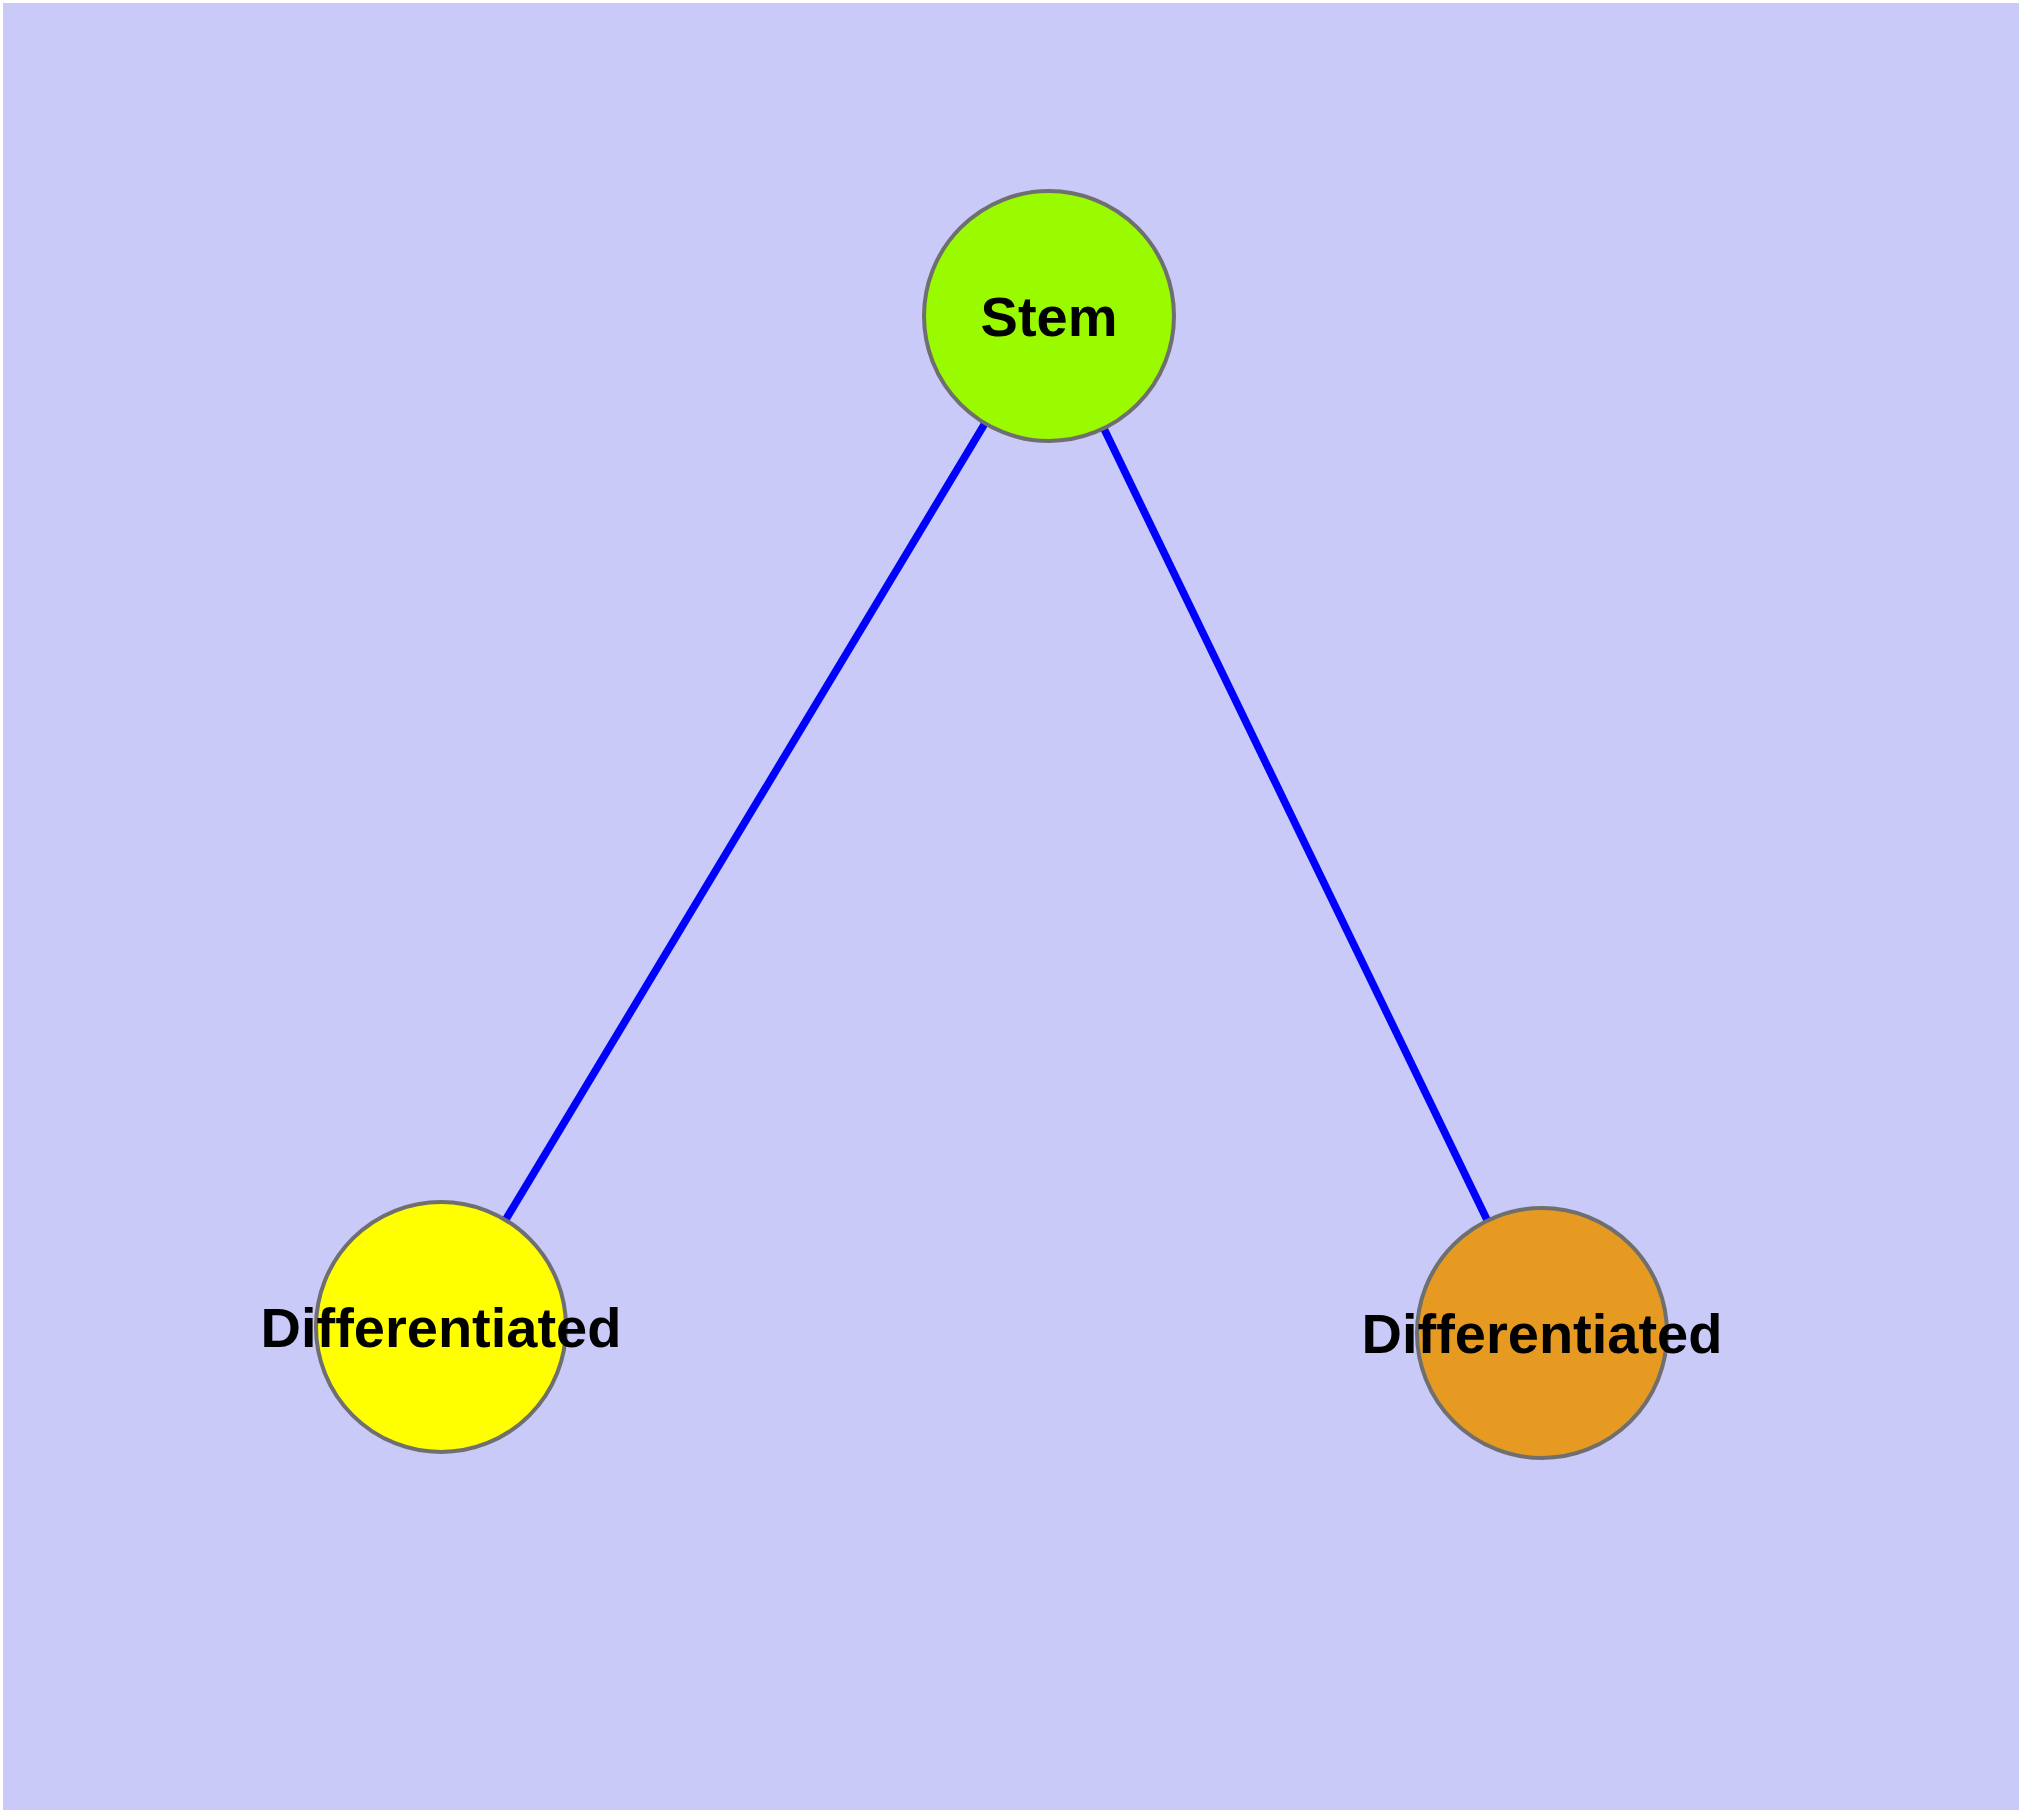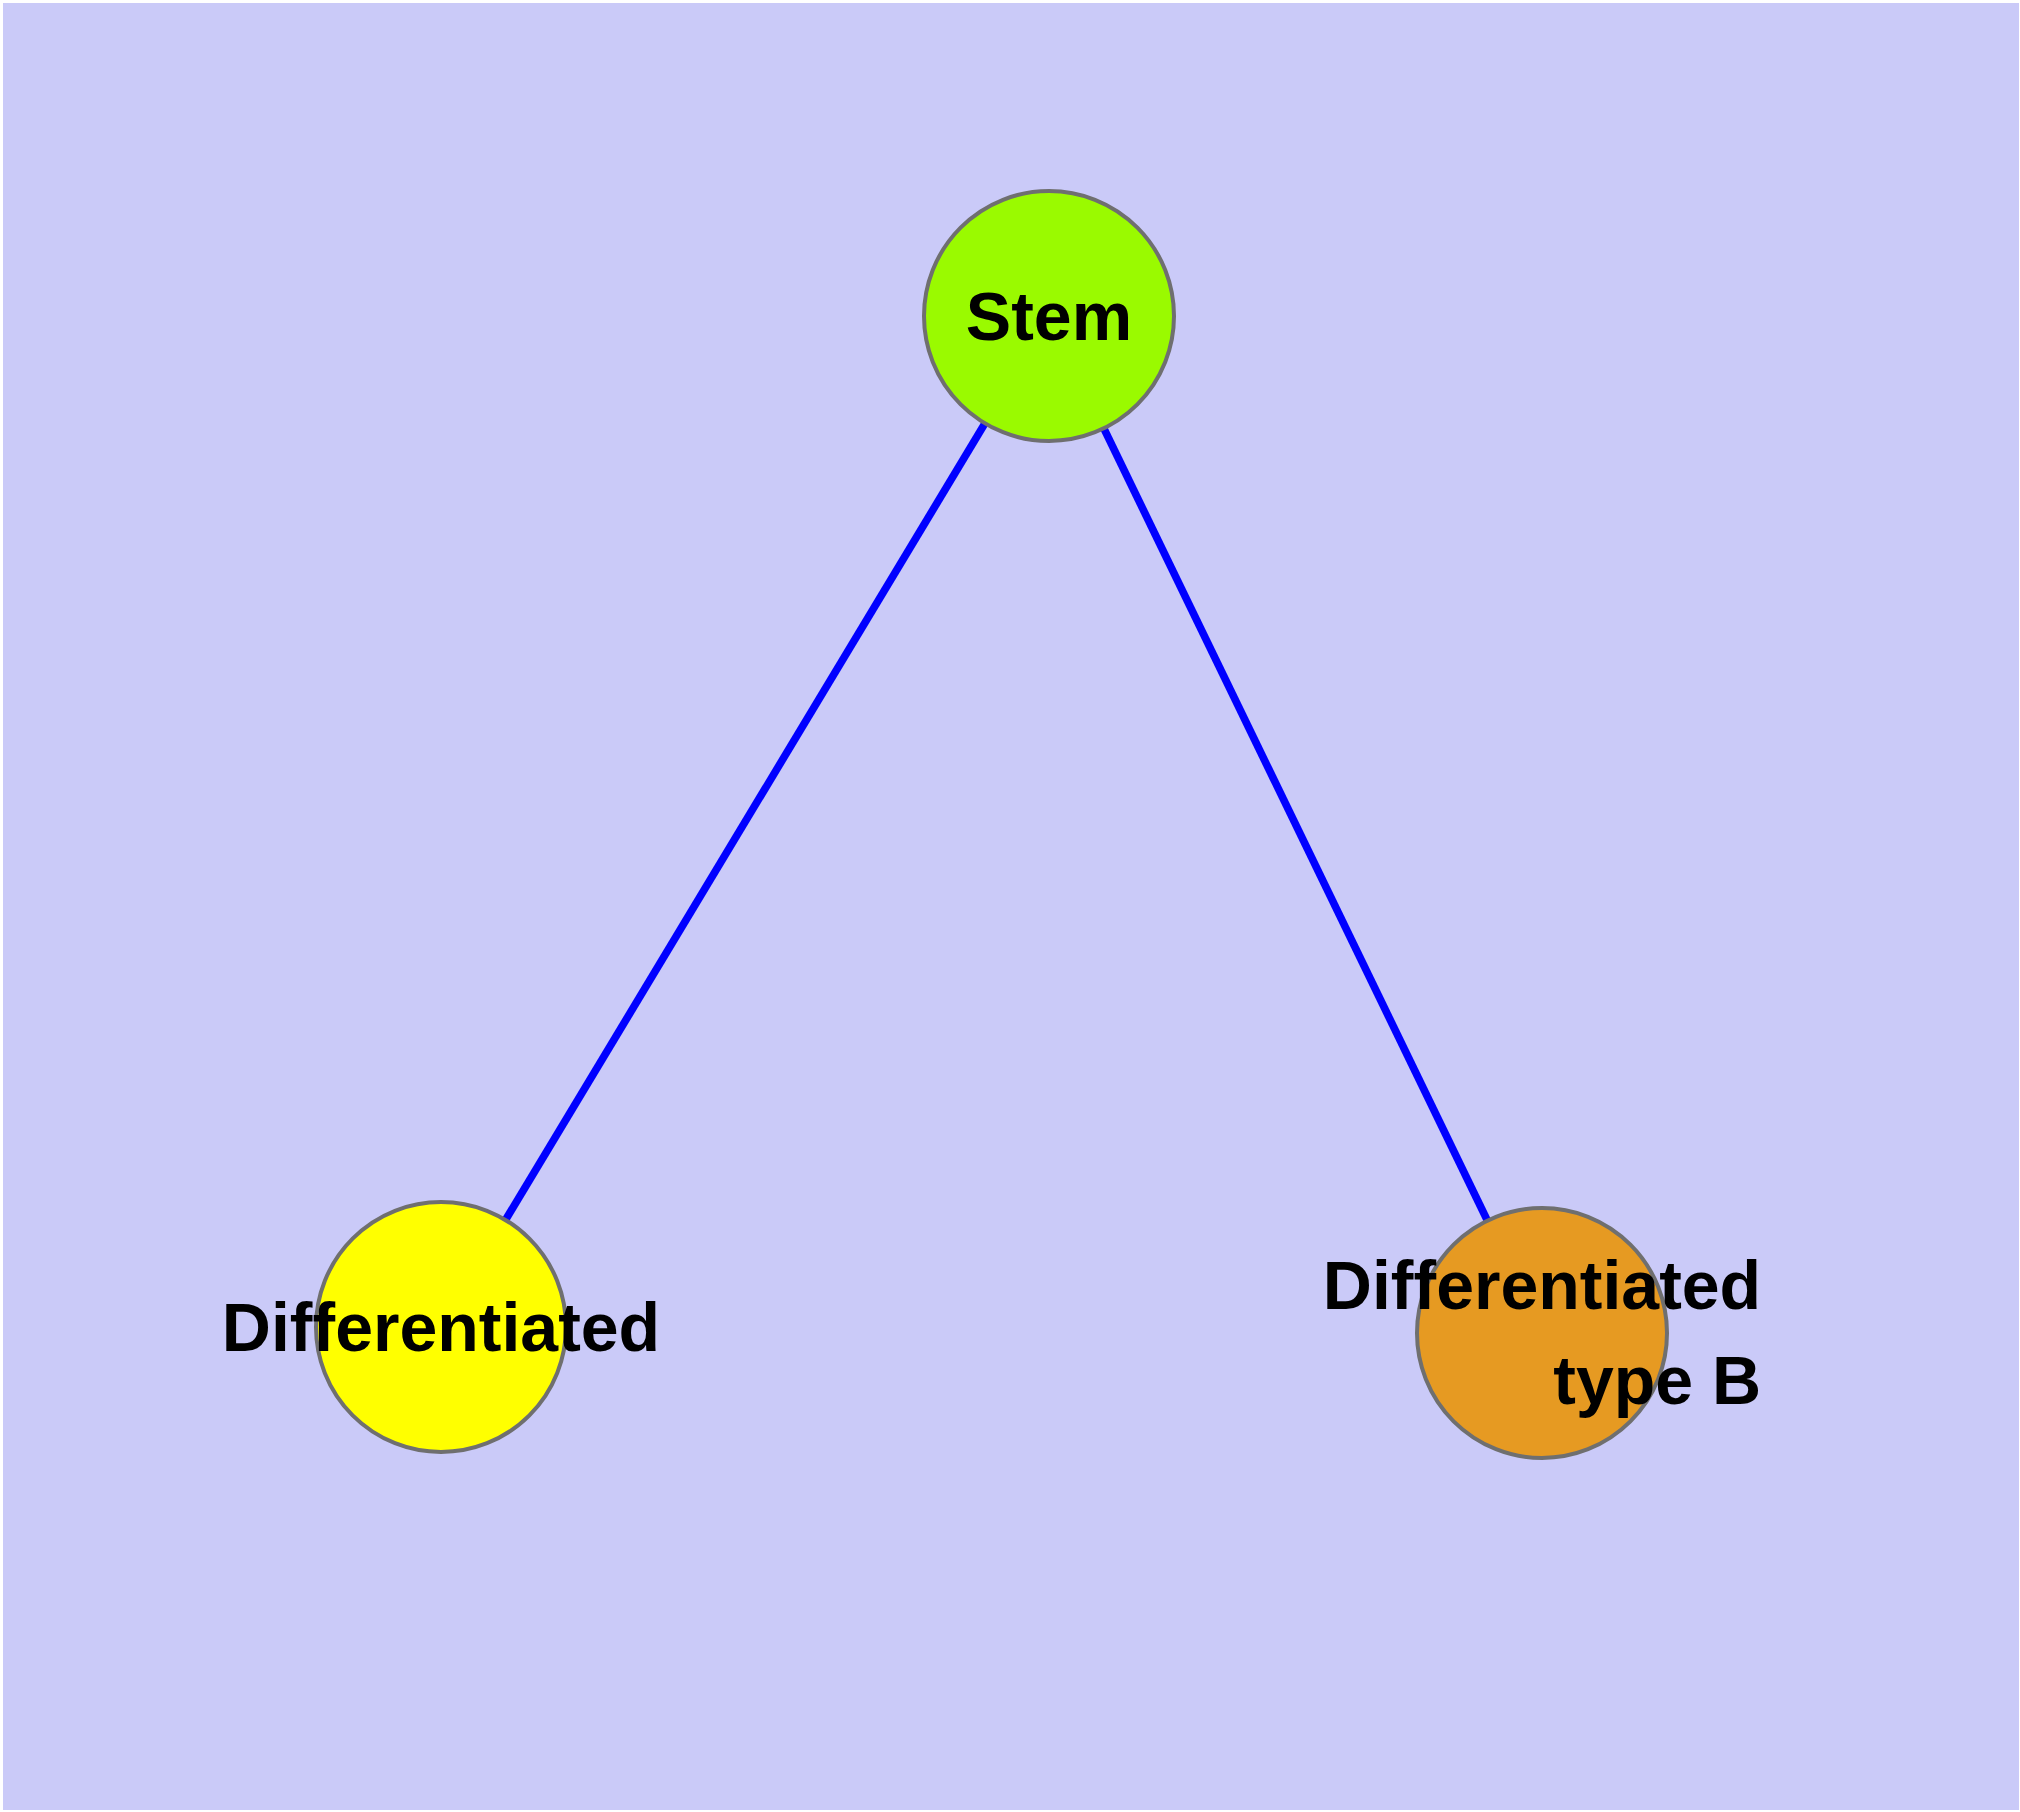--- a/index.html
+++ b/index.html
@@ -39,24 +39,24 @@
   }
   .node {
     position: absolute;
     border-style: solid;
     border-radius: 50%;
     box-sizing: border-box;
   }
   .node-label {
     position: absolute;
     transform: translate(-50%, -50%);
-    text-align: right;
+    text-align: center;
     color: #000000;
     font-weight: bold;
-    font-size: 68px;
+    font-size: 56px;
     line-height: 95px;
     white-space: nowrap;
   }
   .label-line {
     display: block;
   }
 </style>
 </head>
 <body>
 
@@ -71,17 +71,16 @@
       <div class="node-label" style="left: 1049px; top: 316px; color: rgb(0, 0, 0);">
         <div class="label-line">Stem</div>
       </div>
       <div class="node" style="left: 314px; top: 1200px; width: 254px; height: 254px; background: rgb(255, 255, 0); border-color: rgb(111, 111, 111); border-width: 4.2px;"></div>
       <div class="node-label" style="left: 441px; top: 1327px; color: rgb(0, 0, 0);">
         <div class="label-line">Differentiated</div>
       </div>
       <div class="node" style="left: 1415px; top: 1206px; width: 254px; height: 254px; background: rgb(230, 154, 34); border-color: rgb(111, 111, 111); border-width: 4.2px;"></div>
       <div class="node-label" style="left: 1542px; top: 1333px; color: rgb(0, 0, 0);">
         <div class="label-line">Differentiated</div>
-        <div class="label-line">type B</div>
       </div>
     </div>
 </div>
 
 
 </body></html>

